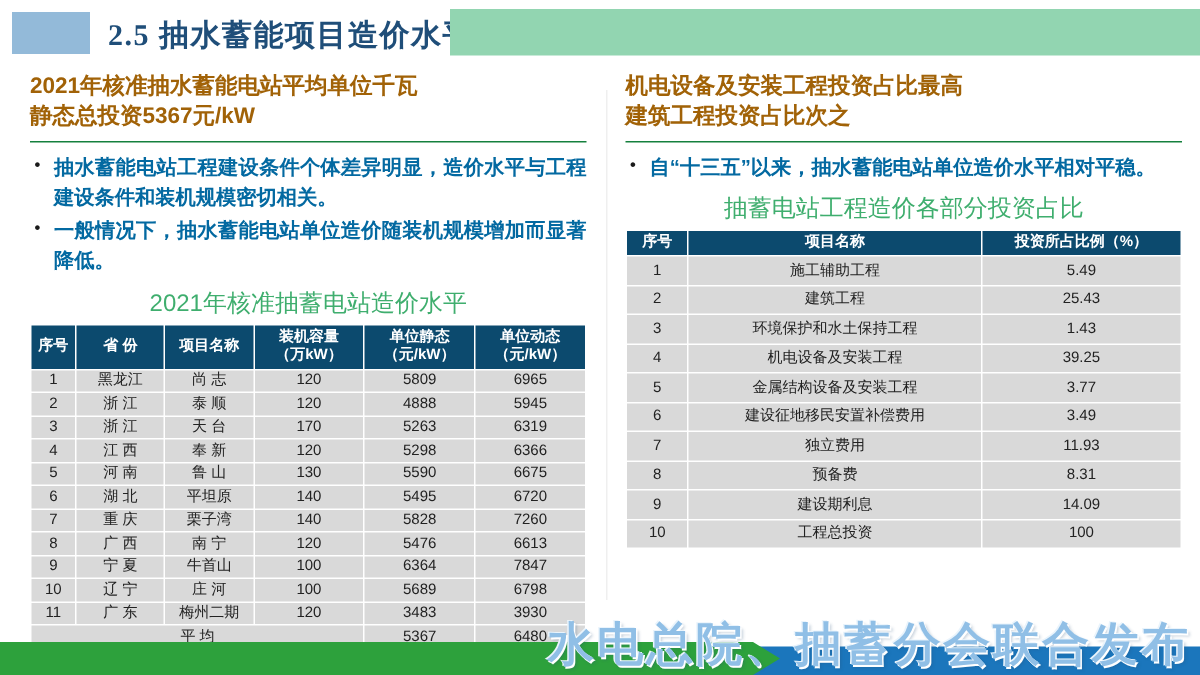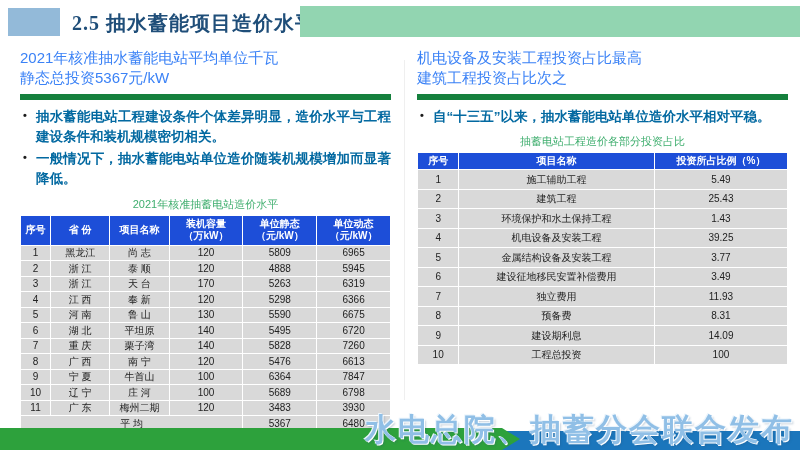--- a/index.html
+++ b/index.html
@@ -16,38 +16,38 @@
     font-size: 20px; font-weight: bold; color: #1F4E79; letter-spacing: 1px;
   }
   .top-green-bar { position: absolute; left: 300px; right: 0; top: 6px; height: 31px; background: #92D5B1; }
 
   
   .columns { position: absolute; left: 20px; right: 12px; top: 48px; display: flex; gap: 26px; }
   .col { flex: 1 1 0; min-width: 0; }
   .col-divider { position: absolute; left: 50.5%; top: 60px; height: 340px; width: 1px; background: #efefef; }
 
   .col-heading {
-    font-size: 15px; font-weight: normal; color: #3b82f6; line-height: 1.35;
-    white-space: pre-line; padding-bottom: 5px; border-bottom: 6px solid #15803d; margin-bottom: 7px;
+    font-size: 15px; font-weight: bold; color: #a16207; line-height: 1.35;
+    white-space: pre-line; padding-bottom: 5px; border-bottom: 1px solid #15803d; margin-bottom: 7px;
   }
   ul.bullets { list-style: none; margin: 2px 0 4px 0; }
   ul.bullets li {
     position: relative; padding-left: 16px; font-size: 13.5px; font-weight: bold; color: #0369a1;
     line-height: 1.5; text-align: justify; margin-bottom: 2px;
   }
   ul.bullets li::before { content: "•"; position: absolute; left: 3px; top: 0; font-size: 11px; color: #1a1a1a; }
 
-  .table-caption { text-align: center; font-size: 11px; color: #3FAE6E; margin: 7px 0 3px 0; }
+  .table-caption { text-align: center; font-size: 16px; color: #3FAE6E; margin: 7px 0 3px 0; }
 
   table.data-table {
     width: 100%; border-collapse: separate; border-spacing: 1px; background: #ffffff;
     table-layout: fixed;
   }
   table.data-table th {
-    background: #1d4ed8; color: #ffffff; font-size: 10px; font-weight: bold;
+    background: #0c4a6e; color: #ffffff; font-size: 10px; font-weight: bold;
     padding: 2px 1px; text-align: center; white-space: pre-line; line-height: 1.25;
   }
   table.data-table td {
     background: #D9D9D9; color: #222; font-size: 10px; padding: 1.5px 2px;
     text-align: center; line-height: 1.15; overflow: hidden;
   }
   table.right-table td { padding: 3.5px 2px; }
   .lt-c0 { width: 8%; } .lt-c1 { width: 16%; } .lt-c2 { width: 16%; }
   .lt-c3 { width: 20%; } .lt-c4 { width: 20%; } .lt-c5 { width: 20%; }
   .rt-c0 { width: 11%; } .rt-c1 { width: 53%; } .rt-c2 { width: 36%; }

